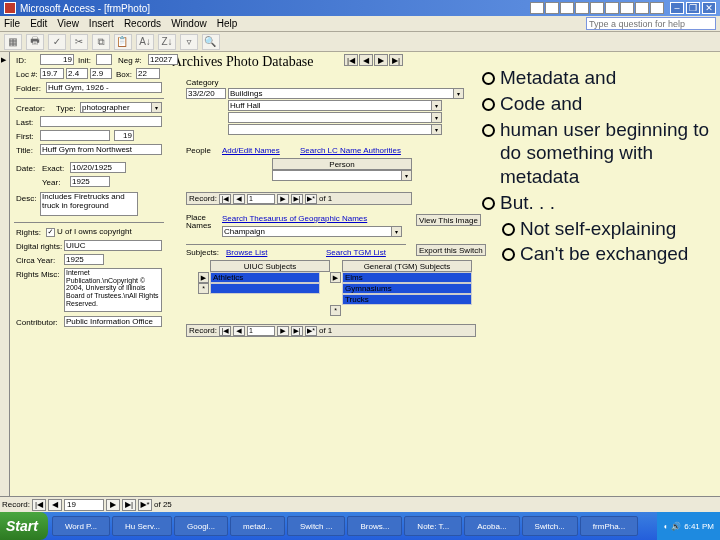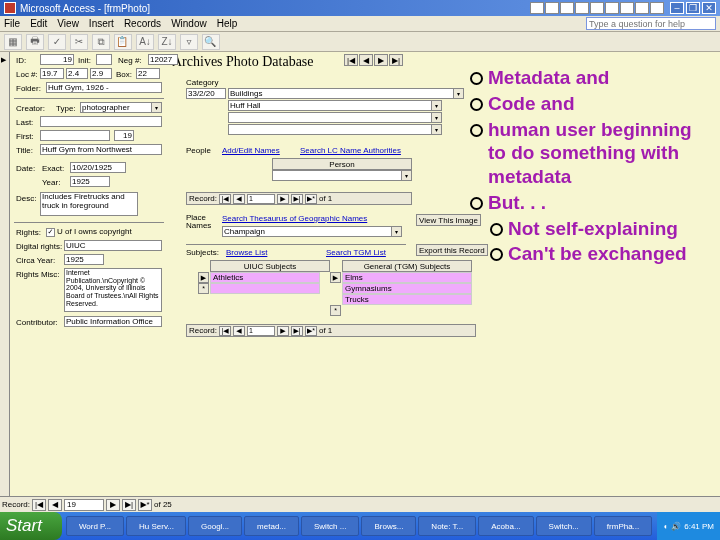--- a/index.html
+++ b/index.html
@@ -33,32 +33,32 @@
   .btnish{border:1px solid #888;background:#ece9d8;font-size:8px;padding:0 2px;height:12px;display:inline-flex;align-items:center;}
   .sect-label{font-size:8px;}
   .subrec{position:absolute;background:#ece9d8;border:1px solid #888;height:13px;display:flex;align-items:center;font-size:8px;gap:2px;padding:0 2px;}
   .subrec .nb{width:12px;height:10px;border:1px solid #888;background:#f4f3ee;display:flex;align-items:center;justify-content:center;font-size:7px;}
   .subrec input{width:28px;height:10px;border:1px solid #888;font-size:7px;padding:0 1px;}
   .hr{position:absolute;height:1px;background:#888;}
   .record-bar{position:absolute;left:0;bottom:28px;right:0;height:16px;background:#ece9d8;border-top:1px solid #888;display:flex;align-items:center;font-size:8px;gap:2px;padding:0 2px;}
   .record-bar .nb{width:14px;height:12px;border:1px solid #888;background:#f4f3ee;display:flex;align-items:center;justify-content:center;font-size:8px;}
   .record-bar input{width:40px;height:12px;border:1px solid #888;font-size:8px;padding:0 2px;}
   .taskbar{position:absolute;left:0;right:0;bottom:0;height:28px;background:linear-gradient(to bottom,#3a80e0,#245edb);display:flex;align-items:center;}
-  .taskbar .start{background:linear-gradient(to bottom,#49a63f,#2d7a22);color:#fff;font-weight:normal;font-size:17px;height:100%;padding:0 20px 0 6px;display:flex;align-items:center;border-radius:0 8px 8px 0;font-style:italic;}
+  .taskbar .start{background:linear-gradient(to bottom,#49a63f,#2d7a22);color:#fff;font-weight:bold;font-size:14px;height:100%;padding:0 10px 0 6px;display:flex;align-items:center;border-radius:0 8px 8px 0;font-style:italic;}
   .taskbar .tasks{display:flex;gap:2px;margin-left:4px;flex:1;overflow:hidden;}
   .taskbar .task{background:#3d6fc8;border:1px solid #2a55a8;color:#fff;font-size:8px;height:20px;padding:0 12px;display:flex;align-items:center;gap:2px;border-radius:2px;max-width:60px;overflow:hidden;white-space:nowrap;}
   .taskbar .tray{background:#1e8ae0;height:100%;display:flex;align-items:center;padding:0 6px;font-size:8px;color:#fff;gap:3px;}
-  .overlay{position:absolute;right:20px;top:66px;width:232px;font-family:Arial,sans-serif;font-size:19px;color:#a21caf;line-height:1.25;font-weight:bold;}
+  .overlay{position:absolute;right:8px;top:66px;width:232px;font-family:Arial,sans-serif;font-size:19px;color:#0f172a;line-height:1.25;}
   .overlay ul{list-style:none;}
   .overlay li{position:relative;padding-left:20px;margin-bottom:2px;}
   .overlay li::before{content:"";position:absolute;left:2px;top:6px;width:9px;height:9px;border:2px solid #000;border-radius:50%;}
   .overlay .sub{padding-left:20px;}
   .overlay .sub li{padding-left:20px;}
   .colhead{position:absolute;background:#ece9d8;border:1px solid #888;font-size:8px;text-align:center;display:flex;align-items:center;justify-content:center;height:12px;}
-  .listcell{position:absolute;background:#f0abfc;border:1px solid #ccc;font-size:8px;padding:0 2px;height:11px;overflow:hidden;white-space:nowrap;}
+  .listcell{position:absolute;background:#1d4ed8;border:1px solid #ccc;font-size:8px;padding:0 2px;height:11px;overflow:hidden;white-space:nowrap;}
   .scrollbtn{position:absolute;width:11px;height:11px;background:#ece9d8;border:1px solid #888;display:flex;align-items:center;justify-content:center;font-size:7px;}
   .chk{width:9px;height:9px;border:1px solid #888;background:#fff;display:inline-flex;align-items:center;justify-content:center;font-size:7px;margin-right:2px;}
 </style>
 </head>
 <body>
 
 <div class="titlebar">
   <div class="app-icon"></div>
   <span>Microsoft Access - [frmPhoto]</span>
   <div class="spacer"></div>
@@ -218,21 +218,21 @@
   </div>
 
   <div class="fld sect-label" style="left:186px;top:162px;width:34px;line-height:1">Place Names</div>
   <div class="fld linkish" style="left:222px;top:162px">Search Thesaurus of Geographic Names</div>
   <div class="fld dd" style="left:222px;top:174px;width:180px">
       <span class="val">Champaign</span>
       <span class="arr">▾</span>
     </div>
 
   <div class="fld btnish" style="left:416px;top:162px">View This Image</div>
-  <div class="fld btnish" style="left:416px;top:192px">Export this Record</div>
+  <div class="fld btnish" style="left:416px;top:192px">Export this Switch</div>
 
   <div class="hr" style="left:186px;top:192px;width:220px"></div>
 
   <div class="fld sect-label" style="left:186px;top:196px">Subjects:</div>
   <div class="fld linkish" style="left:226px;top:196px">Browse List</div>
   <div class="fld linkish" style="left:326px;top:196px">Search TGM List</div>
 
   <div class="colhead" style="left:210px;top:208px;width:120px">UIUC Subjects</div>
   <div class="colhead" style="left:342px;top:208px;width:130px">General (TGM) Subjects</div>
 

